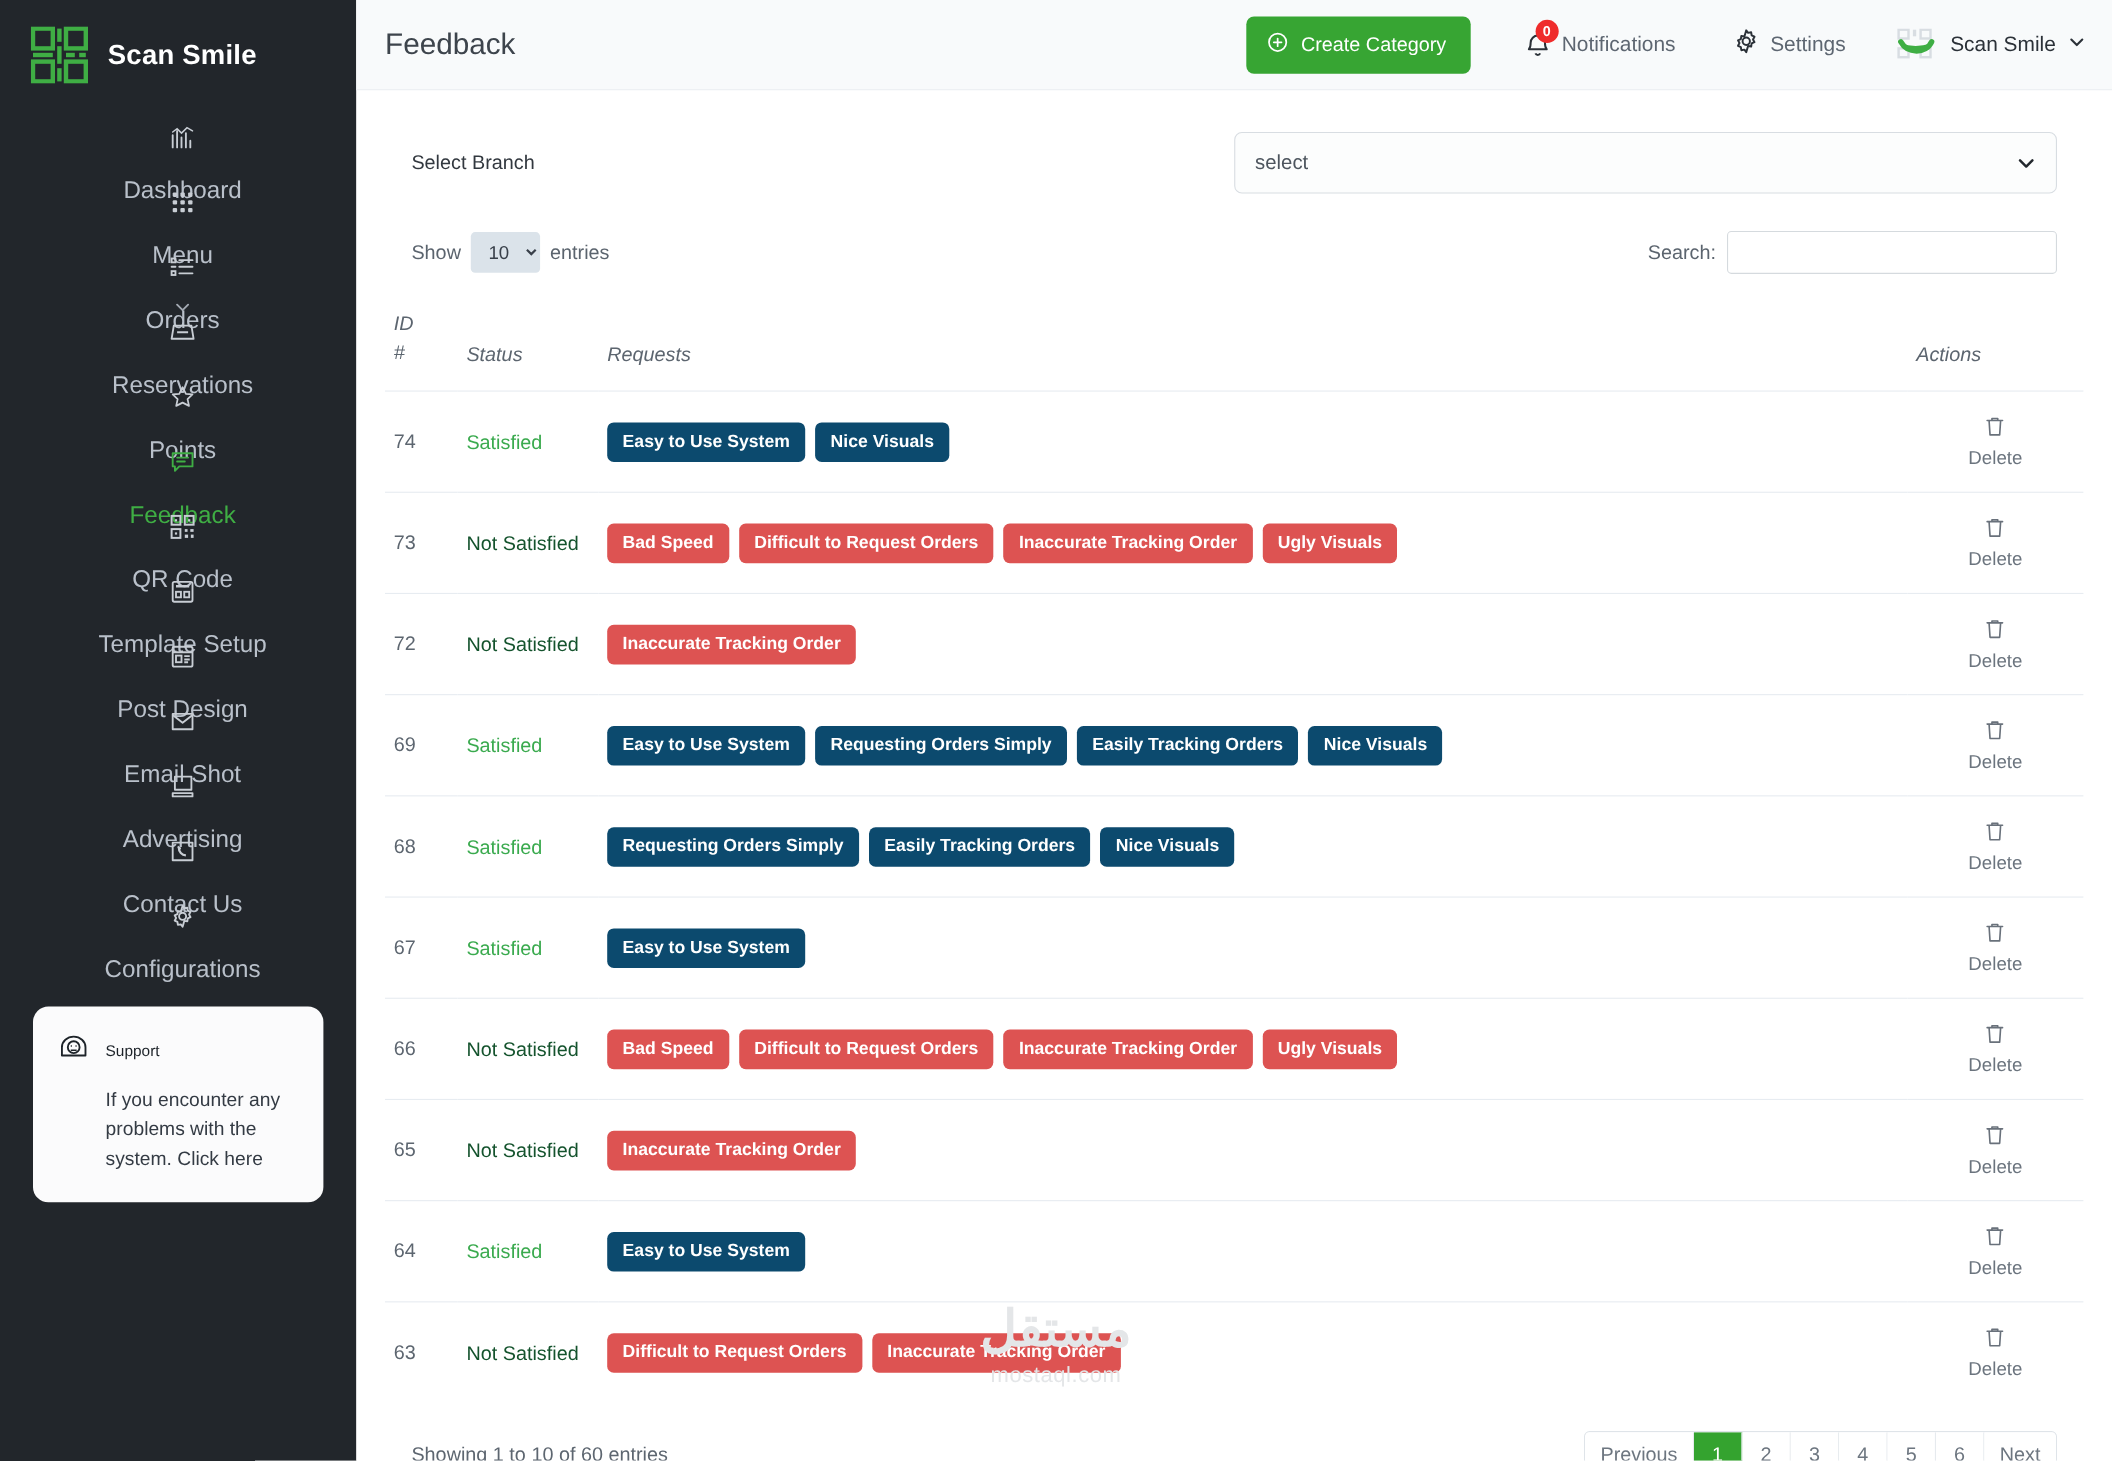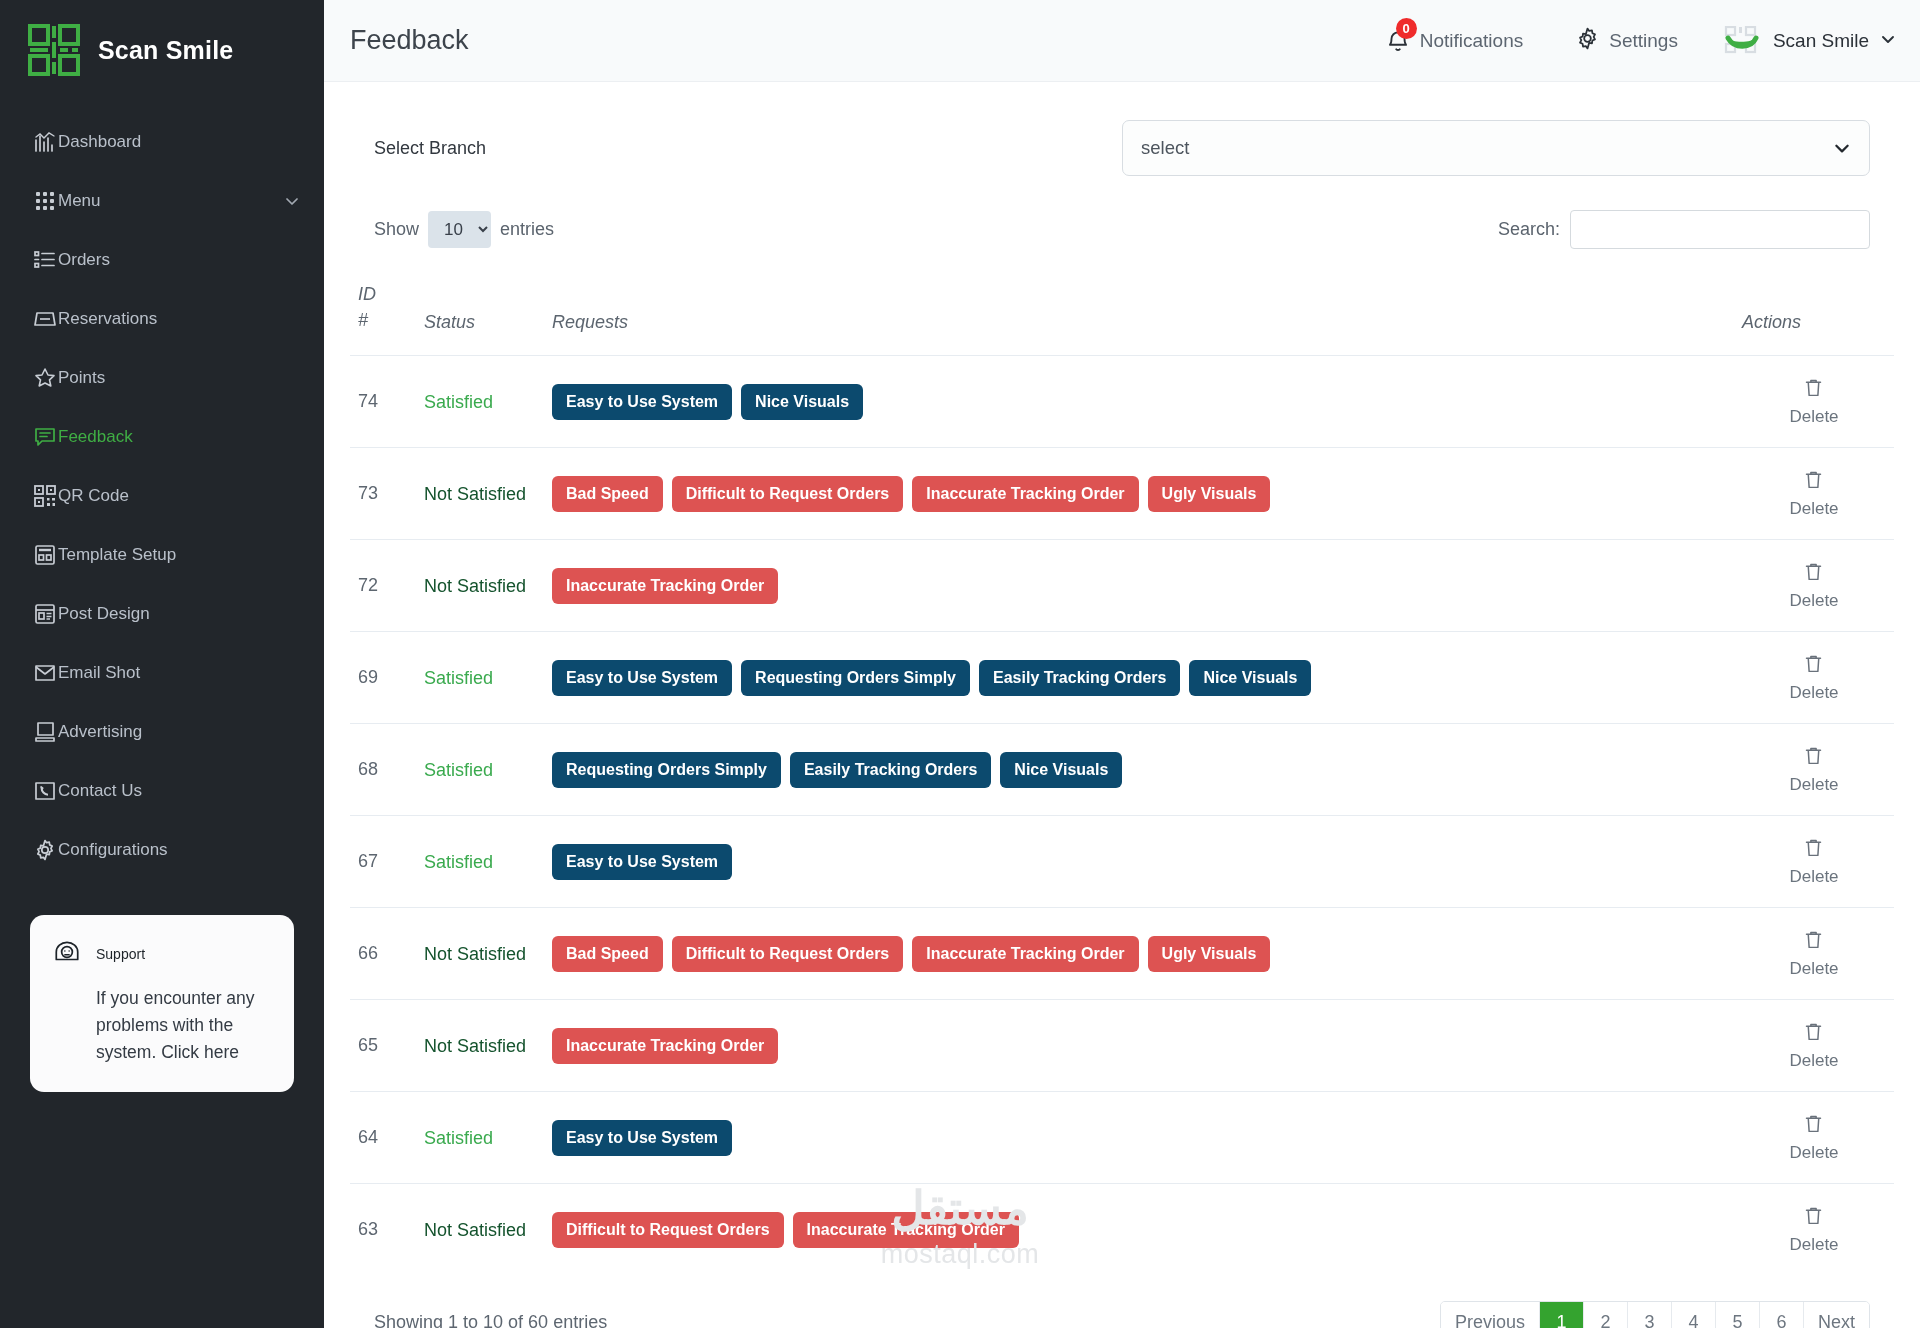--- a/index.html
+++ b/index.html
@@ -16,24 +16,25 @@
     background: #22262b; color: #c8cdd4;
     display: flex; flex-direction: column;
     padding-top: 14px;
   }
   .brand { display: flex; align-items: center; gap: 18px; padding: 10px 0 10px 28px; }
   .brand-logo { width: 52px; height: 52px; flex: 0 0 52px; }
   .brand-name { color: #fff; font-size: 25px; font-weight: 700; letter-spacing: .2px; }
 
   .nav { margin-top: 26px; display: flex; flex-direction: column; }
   .nav-item {
-    display: flex; align-items: center; 
+    display: flex; align-items: center; gap: 22px;
     padding: 0 24px 0 32px; height: 59px;
-    color: #b9c0ca; font-size: 17px; cursor: pointer;
+    color: #b9c0ca; font-size: 22px; cursor: pointer;
     text-decoration: none;
+    flex-direction: column;
   }
   .nav-item .ico { width: 26px; height: 26px; flex: 0 0 26px; display: flex; align-items: center; justify-content: center; }
   .nav-item .ico svg { width: 24px; height: 24px; display: block; }
   .nav-item.active { color: #3fae44; }
   .nav-item.active .ico svg { stroke: #3fae44; }
   .nav-label { flex: 1; white-space: nowrap; }
   .chev { width: 16px; height: 16px; opacity: .85; }
 
   .support-card {
     margin: 36px 30px 0 30px; background: #fbfbfc; color: #1d2329;
@@ -147,21 +148,21 @@
     border-right: 1px solid #e6eaee; cursor: pointer; user-select: none;
   }
   .page-btn:last-child { border-right: none; }
   .page-btn.active { background: #34a32f; color: #fff; }
 
   .watermark {
     position: absolute; left: 840px; top: 1185px; width: 240px;
     text-align: center; color: #e4e6e8; pointer-events: none; user-select: none;
   }
   .wm-ar { font-size: 46px; line-height: 1; font-weight: 700; }
-  .wm-en { font-size: 27px; margin-top: 8px; letter-spacing: .5px; }
+  .wm-en { font-size: 20px; margin-top: 8px; letter-spacing: .5px; }
 </style>
 </head>
 <body>
 
 <div class="app">
 
   <aside class="sidebar">
 
     <div class="brand">
       <span class="brand-logo">
@@ -353,20 +354,29 @@
       <div class="support-text">If you encounter any problems with the system. Click here</div>
     </div>
   </aside>
 
   <section class="main">
 
     <header class="topbar">
       <span class="page-title">Feedback</span>
       <span class="topbar-spacer"></span>
 
+      <button class="btn-create">
+        <span>
+          <svg viewBox="0 0 24 24" fill="none" stroke="#ffffff" stroke-width="1.8" stroke-linecap="round">
+            <circle cx="12" cy="12" r="9"></circle>
+              <path d="M12 8v8M8 12h8"></path>
+          </svg>
+        </span>
+        <span>Create Category</span>
+      </button>
 
       <span class="top-link">
         <span class="bell-wrap">
           <svg viewBox="0 0 24 24" fill="none" stroke="#2b3138" stroke-width="1.7" stroke-linejoin="round">
             <path d="M6 10a6 6 0 1112 0c0 4 1.5 5.5 1.5 5.5h-15S6 14 6 10z"></path>
             <path d="M10 19a2.2 2.2 0 004 0"></path>
           </svg>
           <span class="badge">0</span>
         </span>
         <span>Notifications</span>

